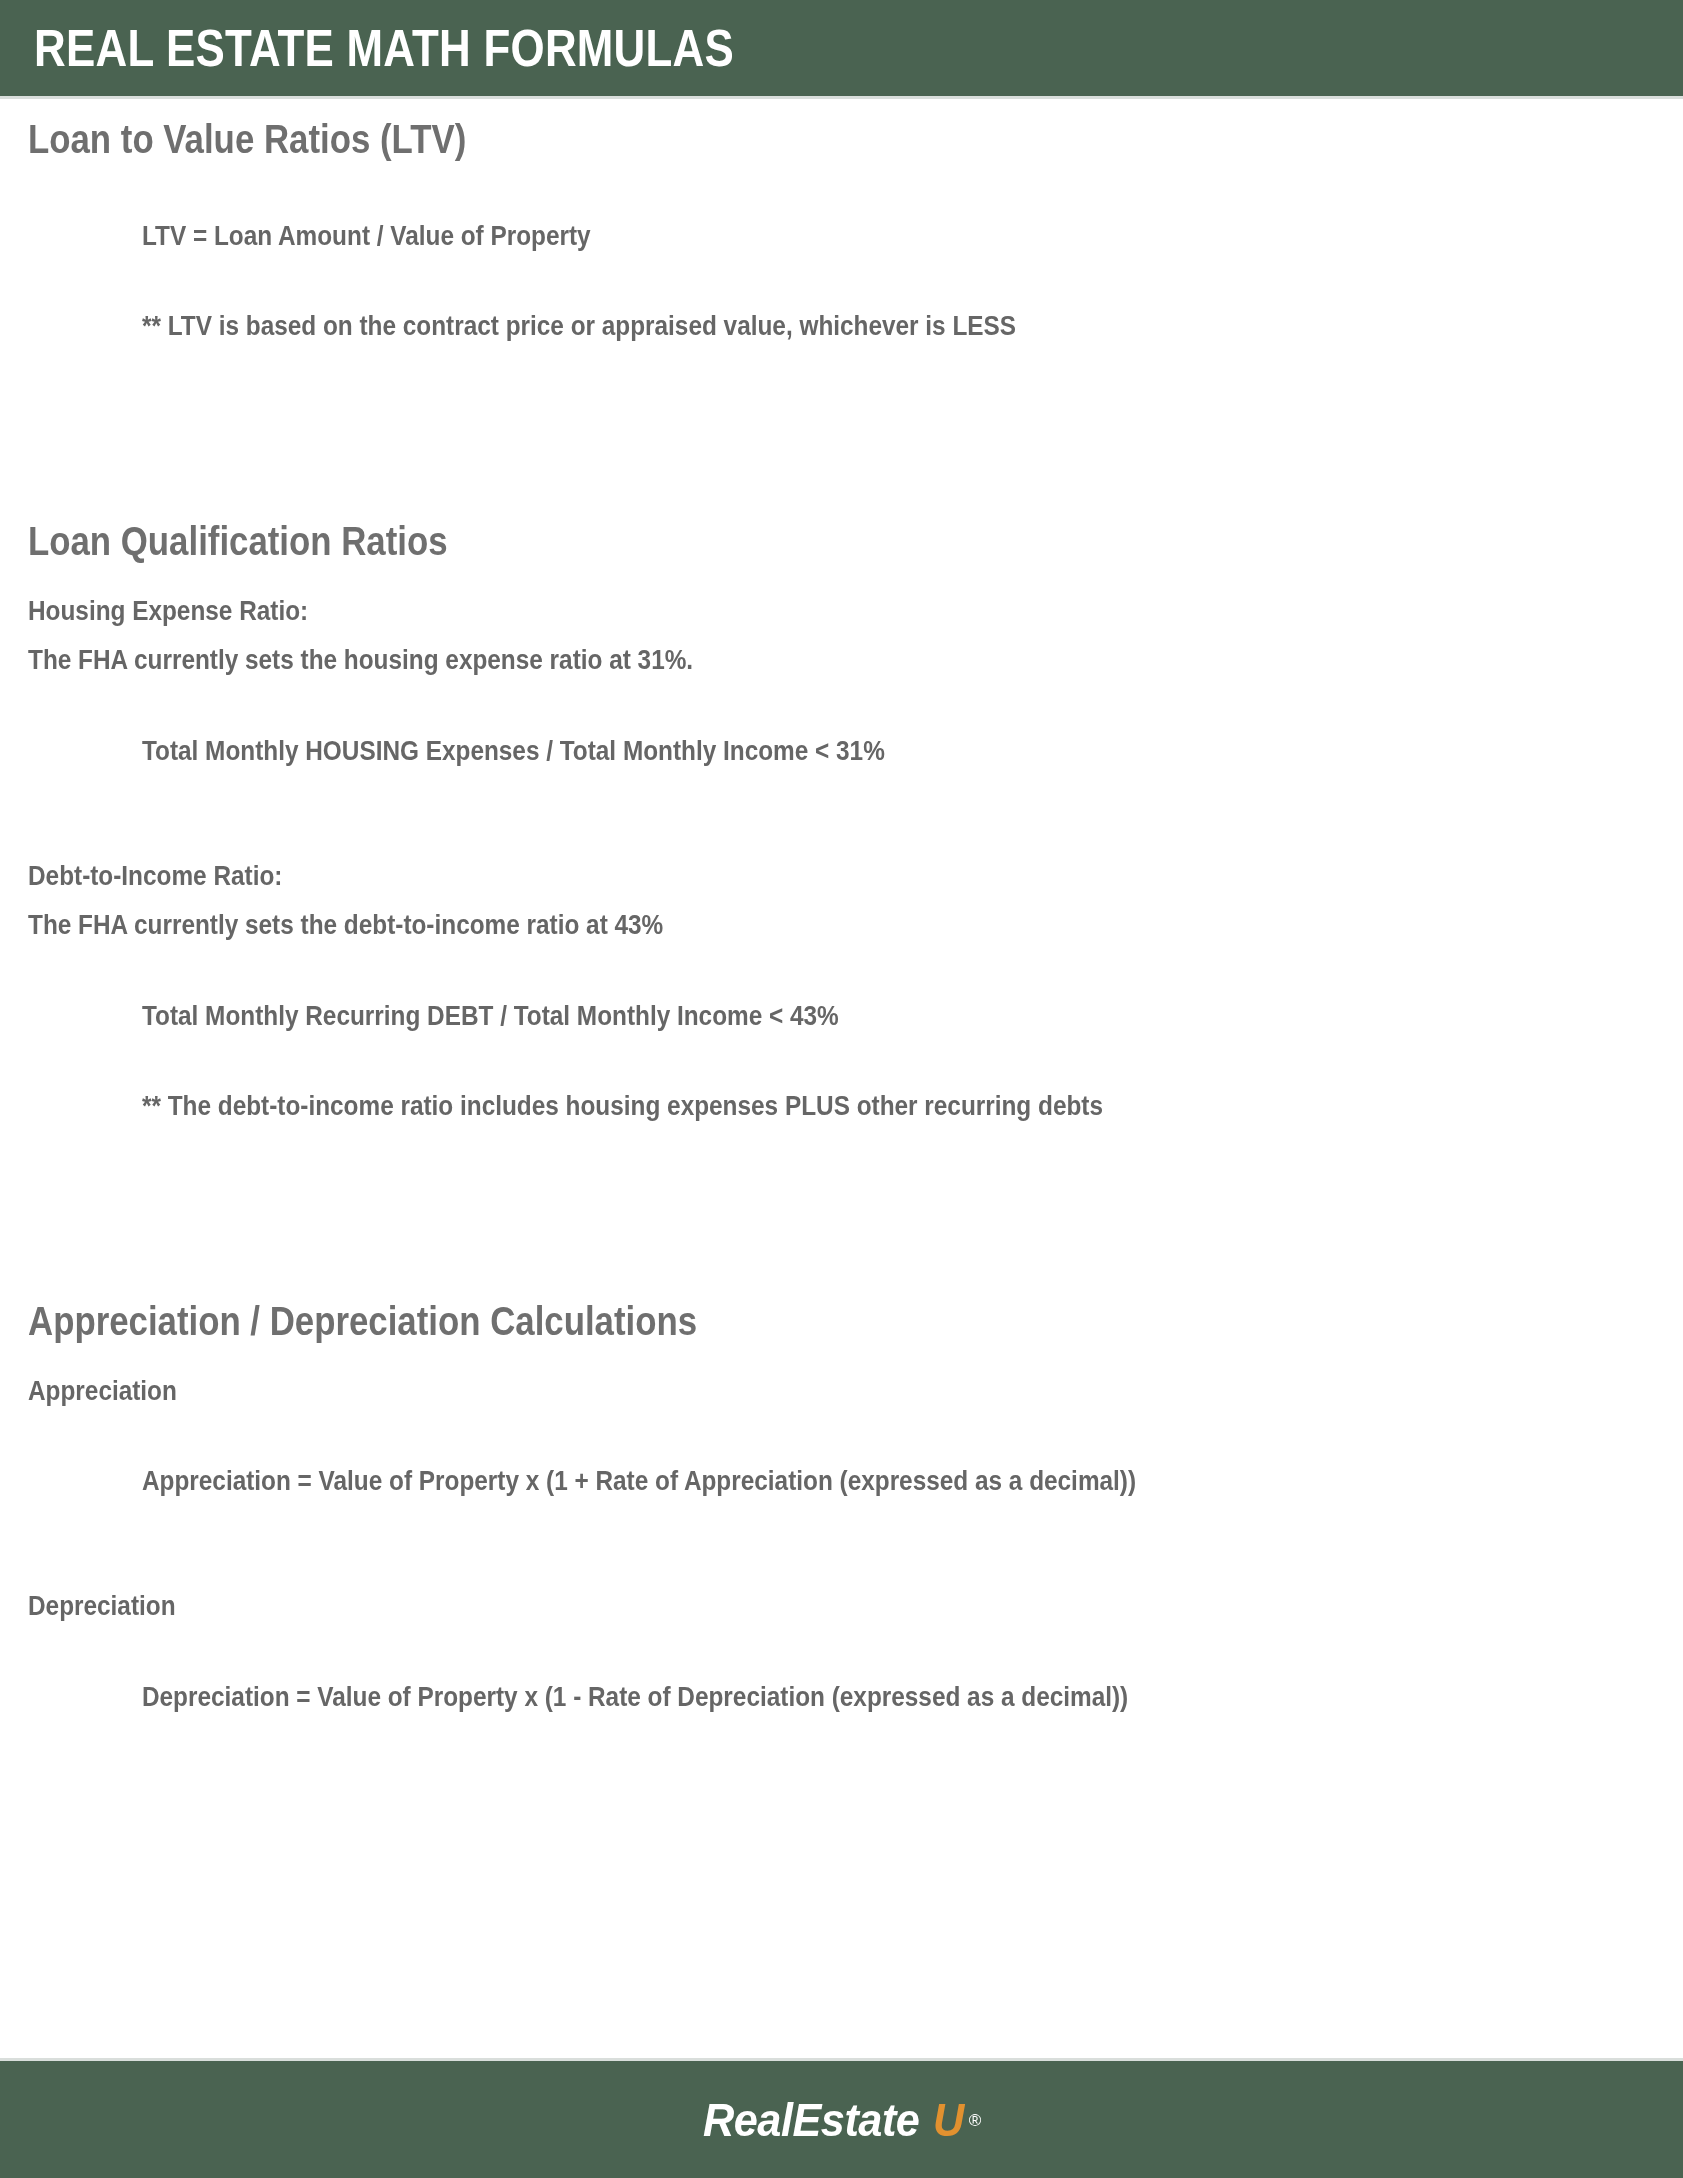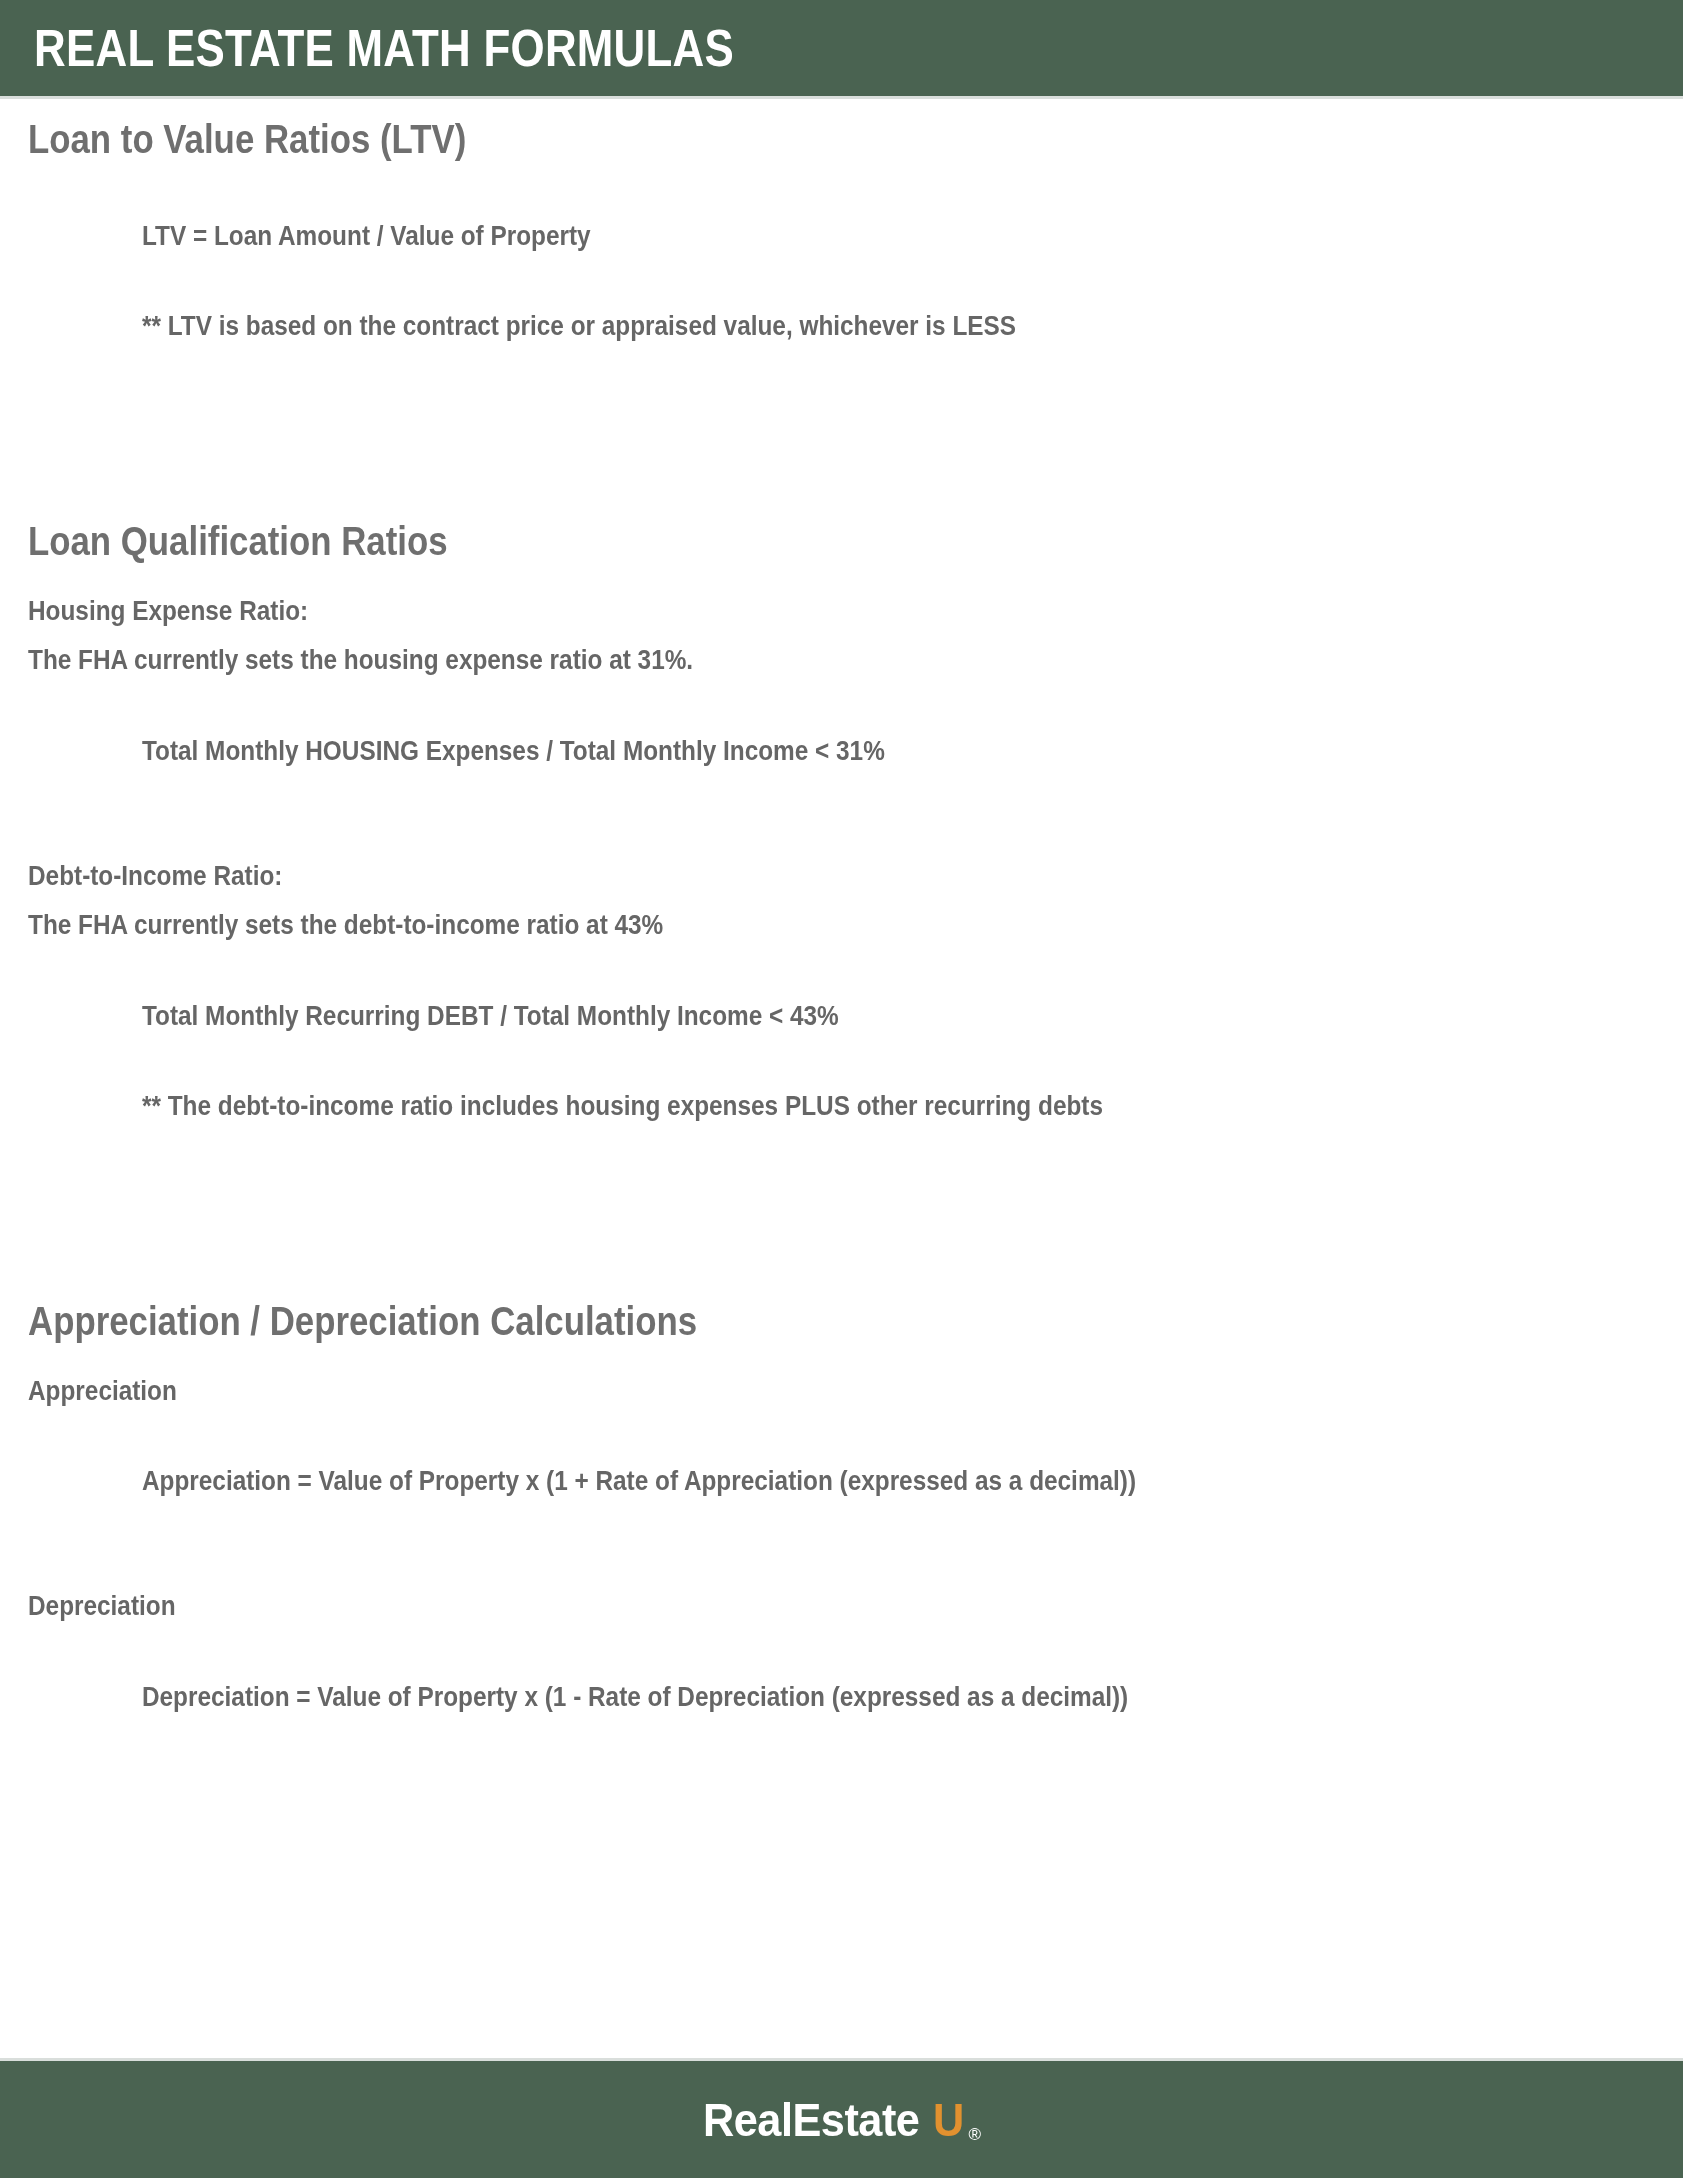--- a/index.html
+++ b/index.html
@@ -93,25 +93,26 @@
     flex: 0 0 117px;
     height: 117px;
     background: #4a6351;
     display: flex;
     align-items: center;
     justify-content: center;
     border-top: 3px solid #d9dedb;
   }
   .logo {
     display: flex;
-    align-items: flex-end;
+    align-items: center;
     font-size: 46px;
     font-weight: bold;
     letter-spacing: -0.5px;
     line-height: 1;
+    font-style: italic;
   }
   .logo-main {
     color: #ffffff;
     transform: scaleX(0.94);
     transform-origin: left center;
   }
   .logo-u {
     color: #e2912f;
     transform: scaleX(0.94);
     transform-origin: left center;

